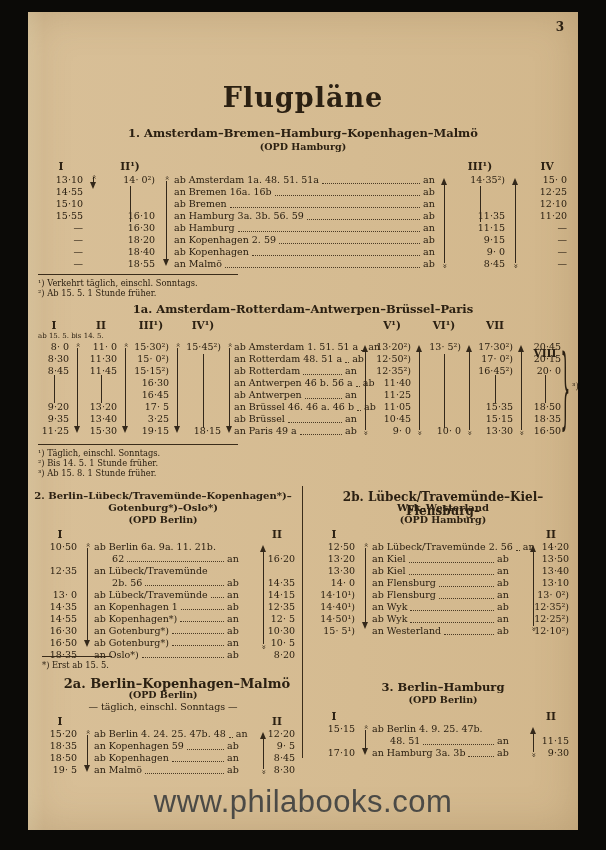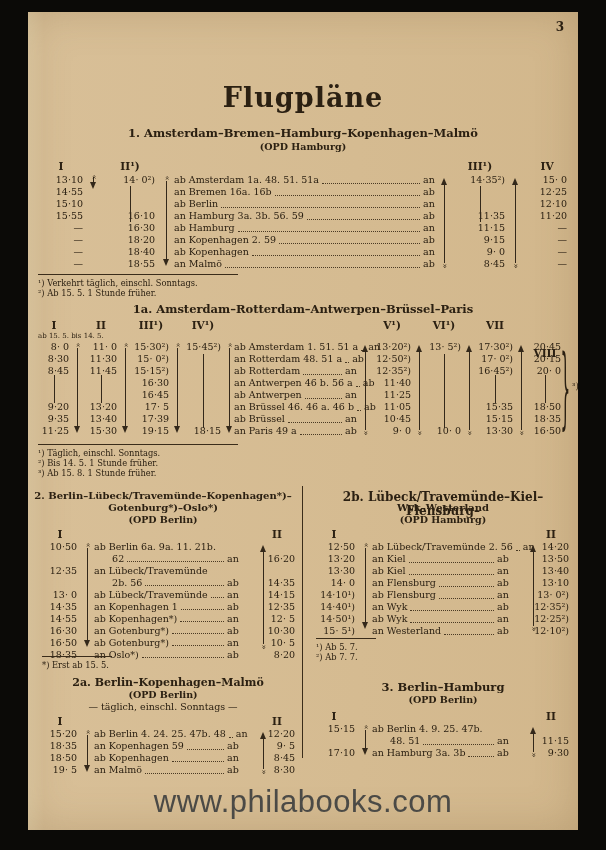--- a/index.html
+++ b/index.html
@@ -121,21 +121,21 @@
             <td class="tm">12·25</td>
           </tr>
 
           <tr>
             <td class="tm">15·10</td>
             <td></td>
             <td class="tm"></td>
             <td></td>
             <td class="rt">
               <div class="rtc">
-              <span class="st">ab Berlin</span>
+              <span class="st">ab Bremen</span>
               <span class="dots"></span>
               <span class="anab">an</span>
             </div>
             </td>
             <td></td>
             <td class="tm"></td>
             <td></td>
             <td class="tm">12·10</td>
           </tr>
 
@@ -452,21 +452,21 @@
             <td></td>
             <td class="tm">18·50</td>
             <td></td>
           </tr>
 
           <tr>
             <td class="tm">9·35</td>
             <td></td>
             <td class="tm">13·40</td>
             <td></td>
-            <td class="tm">17·39</td>
+            <td class="tm">3·25</td>
             <td></td>
             <td class="tm"></td>
             <td></td>
             <td class="rt">
               <div class="rtc">
               <span class="st">ab Brüssel</span>
               <span class="dots"></span>
               <span class="anab">an</span>
             </div>
             </td>
@@ -721,21 +721,21 @@
         <span class="fl">«</span>
       </div>
   </div>
   <div class="fnblock" style="top:644px;left:14px;width:200px;">
     <div class="fnrule" style="width:70px;"></div>
     <div>
         <div class="fn">*) Erst ab 15. 5.</div>
       </div>
   </div>
 
-  <div class="h1" style="top:664px;left:11px;width:258px;font-size:11px;">2a. Berlin–Kopenhagen–Malmö</div>
+  <div class="h1" style="top:664px;left:20px;width:258px;font-size:13px;">2a. Berlin–Kopenhagen–Malmö</div>
   <div class="h2" style="top:677px;left:6px;width:258px;">(OPD Berlin)</div>
   <div class="note-center" style="top:689px;left:6px;width:258px;">— täglich, einschl. Sonntags —</div>
 
   <div class="hrow" style="top:703px;left:12px;width:258px;">
     <span style="left:20px;">I</span>
     <span style="left:237px;">II</span>
   </div>
   <div class="twrap" style="top:716px;left:12px;width:258px;height:48px;">
     <table>
       <colgroup>
@@ -944,27 +944,20 @@
           </tr>
         </tbody>
     </table>
     <div class="arr down" style="left:47px;top:2px;bottom:2px;">
         <span class="fl">«</span>
       </div>
     <div class="arr up" style="left:215px;top:2px;bottom:2px;">
         <span class="fl">«</span>
       </div>
   </div>
-  <div class="fnblock" style="top:626px;left:288px;width:150px;">
-    <div class="fnrule" style="width:60px;"></div>
-    <div>
-        <div class="fn">¹) Ab 5. 7.</div>
-        <div class="fn">²) Ab 7. 7.</div>
-      </div>
-  </div>
 
   <div class="h1" style="top:668px;left:286px;width:258px;font-size:11.5px;">3. Berlin–Hamburg</div>
   <div class="h2" style="top:682px;left:286px;width:258px;">(OPD Berlin)</div>
 
   <div class="hrow" style="top:698px;left:286px;width:258px;">
     <span style="left:20px;">I</span>
     <span style="left:237px;">II</span>
   </div>
   <div class="twrap" style="top:711px;left:286px;width:258px;height:36px;">
     <table>

